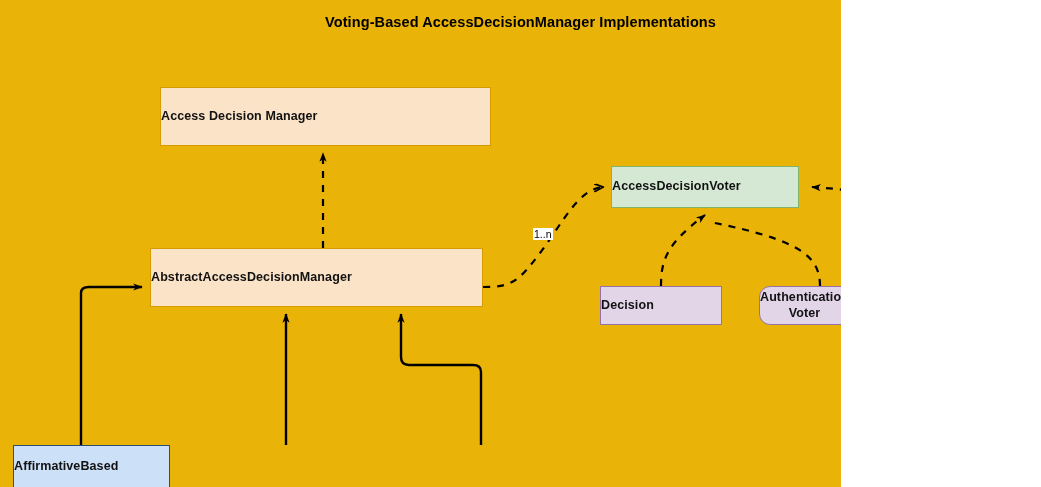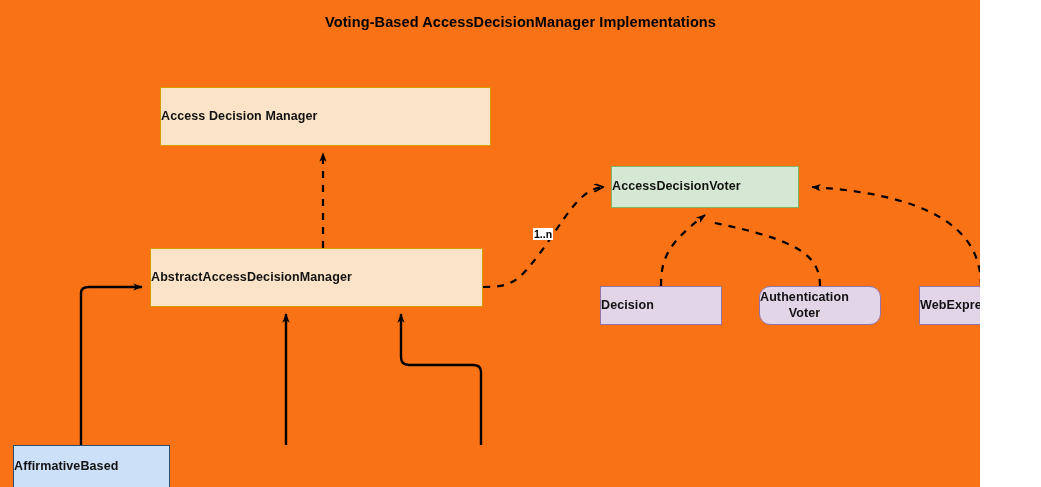--- a/index.html
+++ b/index.html
@@ -5,23 +5,23 @@
   html, body {
     margin: 0;
     padding: 0;
     background: #ffffff;
   }
   body {
     font-family: "Liberation Sans", sans-serif;
   }
   #canvas {
     position: relative;
-    width: 980px;
+    width: 841px;
     height: 487px;
-    background: #f97316;
+    background: #eab308;
     overflow: hidden;
   }
   #edges {
     position: absolute;
     left: 0;
     top: 0;
     width: 1041px;
     height: 487px;
     overflow: visible;
   }
@@ -63,21 +63,21 @@
     text-align: center;
     font-size: 14.5px;
     font-weight: bold;
     color: #000000;
     letter-spacing: 0.1px;
     z-index: 2;
   }
   .edge-label {
     position: absolute;
     font-size: 10.5px;
-    font-weight: bold;
+    font-weight: normal;
     color: #000000;
     background: #ffffff;
     padding: 0 1px;
     z-index: 4;
     white-space: nowrap;
   }
   .lbl-multiplicity { left: 533px; top: 228px; }
 </style>
 </head>
 <body>

